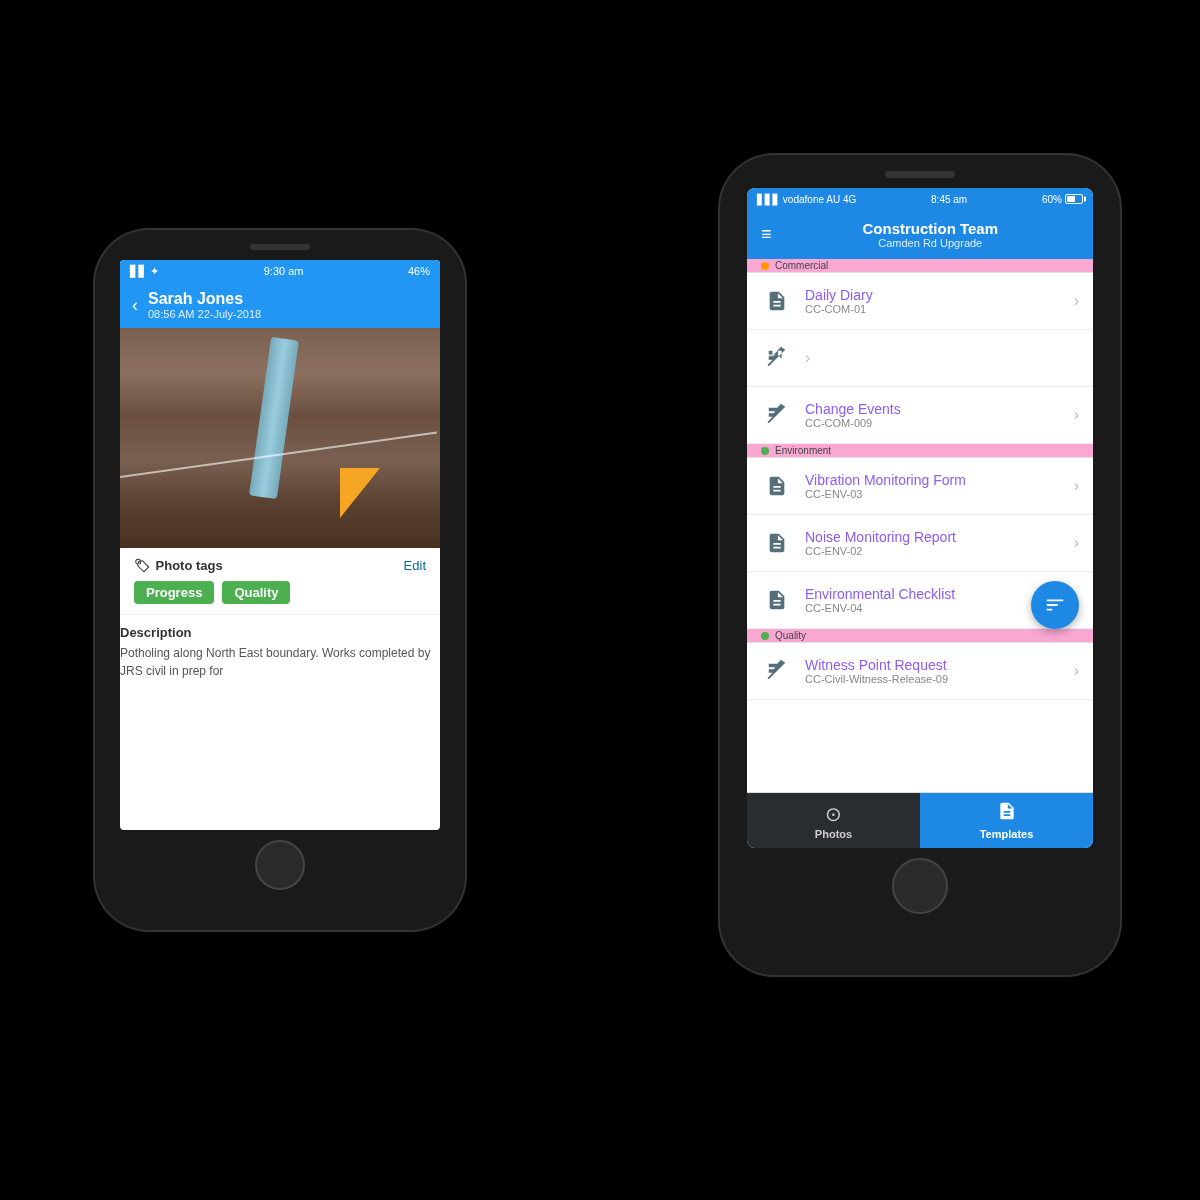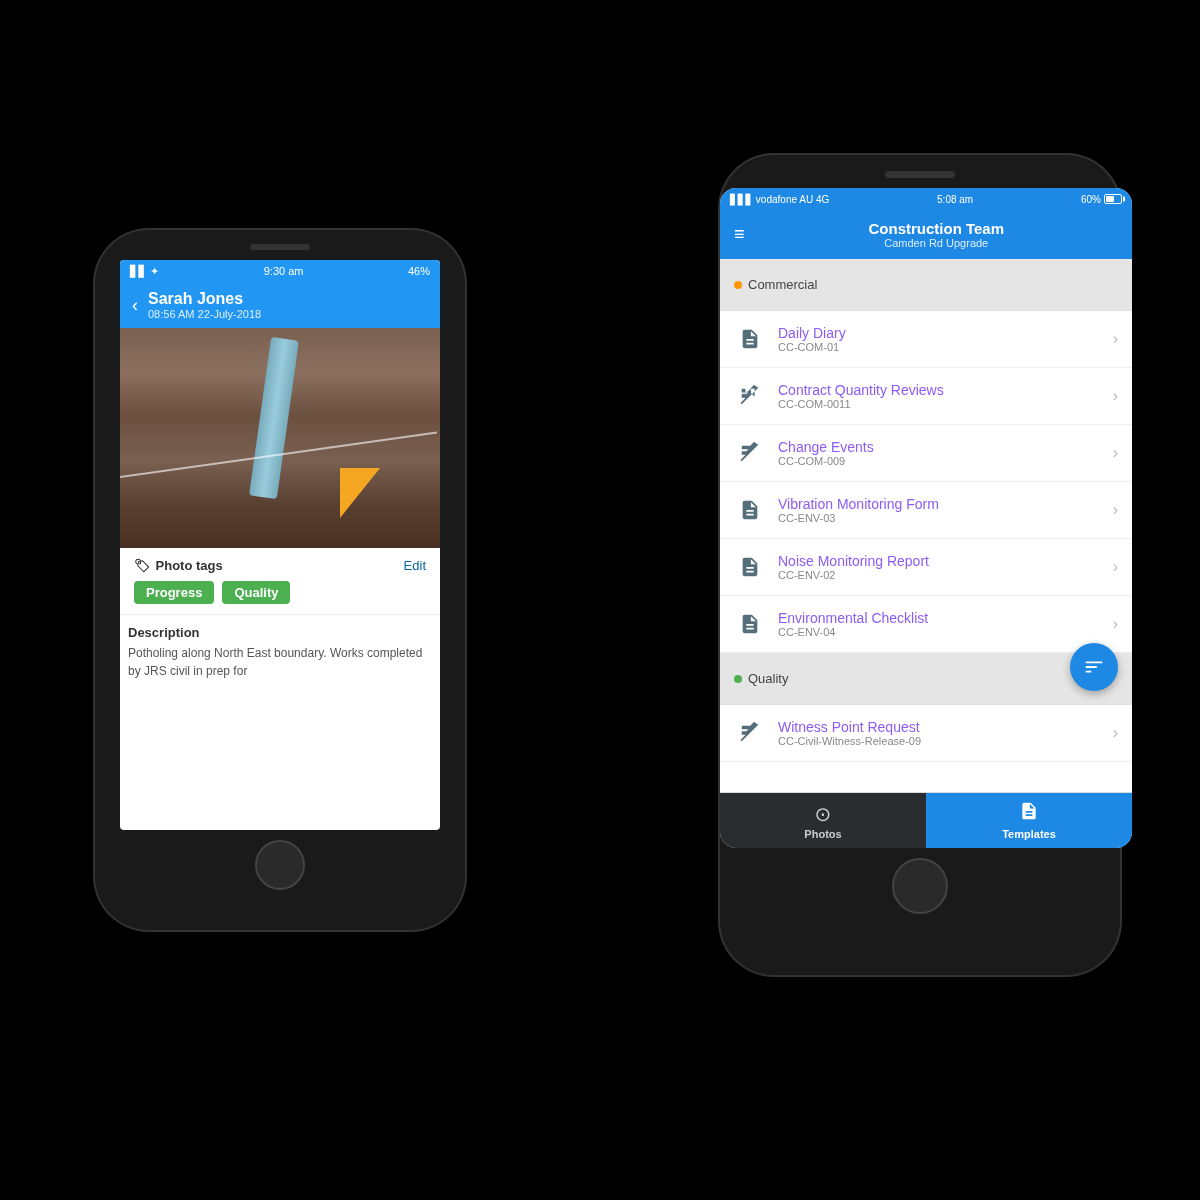--- a/index.html
+++ b/index.html
@@ -183,21 +183,21 @@
     }
     .chip {
       background: #4caf50;
       color: #fff;
       border-radius: 4px;
       padding: 4px 12px;
       font-size: 13px;
       font-weight: 600;
     }
     .description-section {
-      padding: 10px 8px;
+      padding: 10px 0;
     }
     .description-section h3 {
       font-size: 13px;
       font-weight: 700;
       color: #333;
       margin-bottom: 4px;
     }
     .description-section p {
       font-size: 12px;
       color: #555;
@@ -211,25 +211,25 @@
       right: 80px;
       top: 155px;
       z-index: 2;
     }
     .phone-right .speaker {
       width: 70px; height: 7px;
       background: #333; border-radius: 3px;
       margin: 16px auto 0;
     }
     .phone-right .screen {
-      width: 412px;
+      width: 346px;
       height: 660px;
       background: #fff;
       margin: 10px auto;
-      border-radius: 16px;
+      border-radius: 8px;
       overflow: hidden;
       display: flex;
       flex-direction: column;
     }
     .phone-right .home-btn {
       width: 56px; height: 56px;
       border-radius: 50%;
       background: #2a2a2a;
       border: 2px solid #444;
       margin: 8px auto;
@@ -304,26 +304,26 @@
       opacity: .85;
     }
 
     
     .list-content {
       flex: 1;
       overflow: hidden;
     }
 
     .section-header {
-      background: #e5e5e5;
-      padding: 18px 14px;
+      background: #f9a8d4;
+      padding: 1px 14px;
       display: flex;
       align-items: center;
       gap: 6px;
-      font-size: 13px;
+      font-size: 10px;
       font-weight: 500;
       color: #444;
       border-bottom: 1px solid #e0e0e0;
     }
     .dot {
       width: 8px; height: 8px;
       border-radius: 50%;
       display: inline-block;
     }
     .dot-orange { background: #ff9800; }
@@ -473,21 +473,21 @@
   <div class="phone phone-right">
     <div class="speaker"></div>
     <div class="screen">
 
       <div class="status-bar-right">
         <span>
           <span>▋▋▋</span>
           <span>vodafone AU</span>
           <span>4G</span>
         </span>
-        <span>5:08 am</span>
+        <span>8:45 am</span>
         <span class="battery-right">
           <span>60%</span>
           <span class="battery-icon">
             <span class="battery-fill"></span>
           </span>
         </span>
       </div>
 
       <div class="header-right">
         <span class="hamburger">≡</span>
@@ -517,40 +517,40 @@
           <span class="chevron">›</span>
         </div>
 
         <div class="list-item">
           <div class="item-icon">
             <svg viewBox="0 0 24 24">
                 <path d="M21 3L3 21l-1.4-1.4L7.2 14H3v-4h5.2l2-2H3V4h9.2l4.2-4.2L21 3zM13 4v4.8l4 4V4h-4zm-6 0v4h1.8L13 3.8V4h-6z"></path>
                 <path d="M3 14h4.2l7-7H3v7z" opacity=".3"></path>
               </svg>
           </div>
-          <div class="item-text">
-            <div class="title">Contract Quantity Reviews</div>
-            <div class="subtitle">CC-COM-0011</div>
-          </div>
           <span class="chevron">›</span>
         </div>
 
         <div class="list-item">
           <div class="item-icon">
             <svg viewBox="0 0 24 24">
                 <path d="M21 3L3 21l-1.4-1.4L7.2 14H3v-4h5.2l2-2H3V4h9.2l4.2-4.2L21 3z"></path>
               </svg>
           </div>
           <div class="item-text">
             <div class="title">Change Events</div>
             <div class="subtitle">CC-COM-009</div>
           </div>
           <span class="chevron">›</span>
         </div>
 
+        <div class="section-header">
+          <span class="dot dot-green"></span>
+          <span>Environment</span>
+        </div>
 
         <div class="list-item">
           <div class="item-icon">
             <svg viewBox="0 0 24 24">
                 <path d="M14 2H6c-1.1 0-2 .9-2 2v16c0 1.1.9 2 2 2h12c1.1 0 2-.9 2-2V8l-6-6zm2 16H8v-2h8v2zm0-4H8v-2h8v2zm-3-5V3.5L18.5 9H13z"></path>
               </svg>
           </div>
           <div class="item-text">
             <div class="title">Vibration Monitoring Form</div>
             <div class="subtitle">CC-ENV-03</div>

